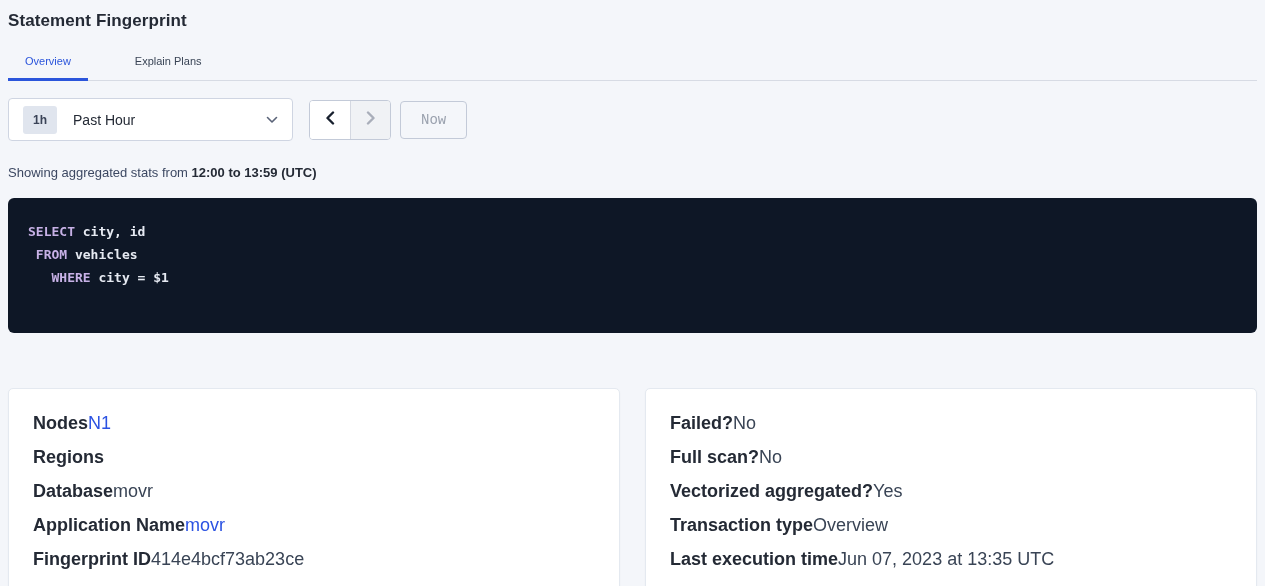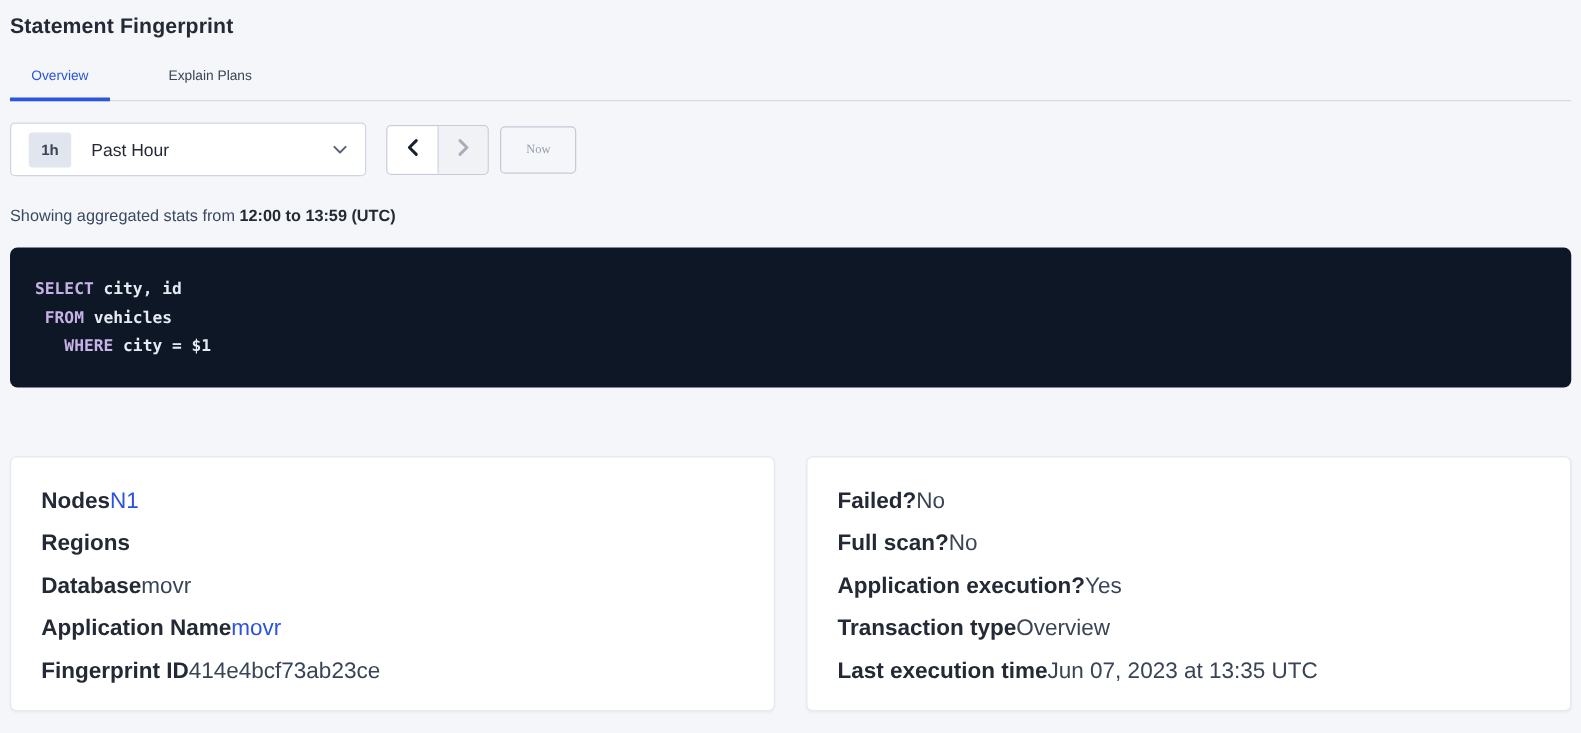--- a/index.html
+++ b/index.html
@@ -57,30 +57,30 @@
   }
   .arrow-btn{
     width:40px;border:none;padding:0;display:flex;align-items:center;justify-content:center;
     background:#fff;cursor:pointer;
   }
   .arrow-btn.next{background:#f0f2f5;border-left:1px solid #d4d8e1;cursor:default;}
 
   .now-btn{
     height:38px;margin-left:9px;padding:0 20px;
     border:1px solid var(--ctrl-border);border-radius:4px;
-    background:transparent;color:#9aa1ae;font-size:10px;
-    font-family:Liberation Serif, serif;cursor:default;
+    background:transparent;color:#9aa1ae;font-size:14px;
+    font-family:Liberation Mono, monospace;cursor:default;
   }
 
   .stats{margin-top:24px;font-size:13px;color:#3c4862;}
   .stats strong{color:var(--ink);font-weight:700;}
 
   .sql-box{
     margin-top:18px;background:var(--sql-bg);border-radius:6px;
-    padding:22px 20px;height:112px;
+    padding:22px 20px;height:135px;
   }
   .sql-line{
     font-family:"DejaVu Sans Mono","Liberation Mono",monospace;
     font-weight:700;font-size:13px;line-height:23px;
     color:var(--sql-text);white-space:pre;
   }
   .sql-line .kw{color:var(--sql-kw);}
 
   .cards{display:flex;gap:25px;margin-top:55px;}
   .card{
@@ -170,21 +170,21 @@
     <div class="card" id="card-1">
         <div class="kv-row">
           <span class="kv-label">Failed?</span>
           <span class="kv-value">No</span>
         </div>
         <div class="kv-row">
           <span class="kv-label">Full scan?</span>
           <span class="kv-value">No</span>
         </div>
         <div class="kv-row">
-          <span class="kv-label">Application execution?</span>
+          <span class="kv-label">Vectorized aggregated?</span>
           <span class="kv-value">Yes</span>
         </div>
         <div class="kv-row">
           <span class="kv-label">Transaction type</span>
           <span class="kv-value">Overview</span>
         </div>
         <div class="kv-row">
           <span class="kv-label">Last execution time</span>
           <span class="kv-value">Jun 07, 2023 at 13:35 UTC</span>
         </div>

